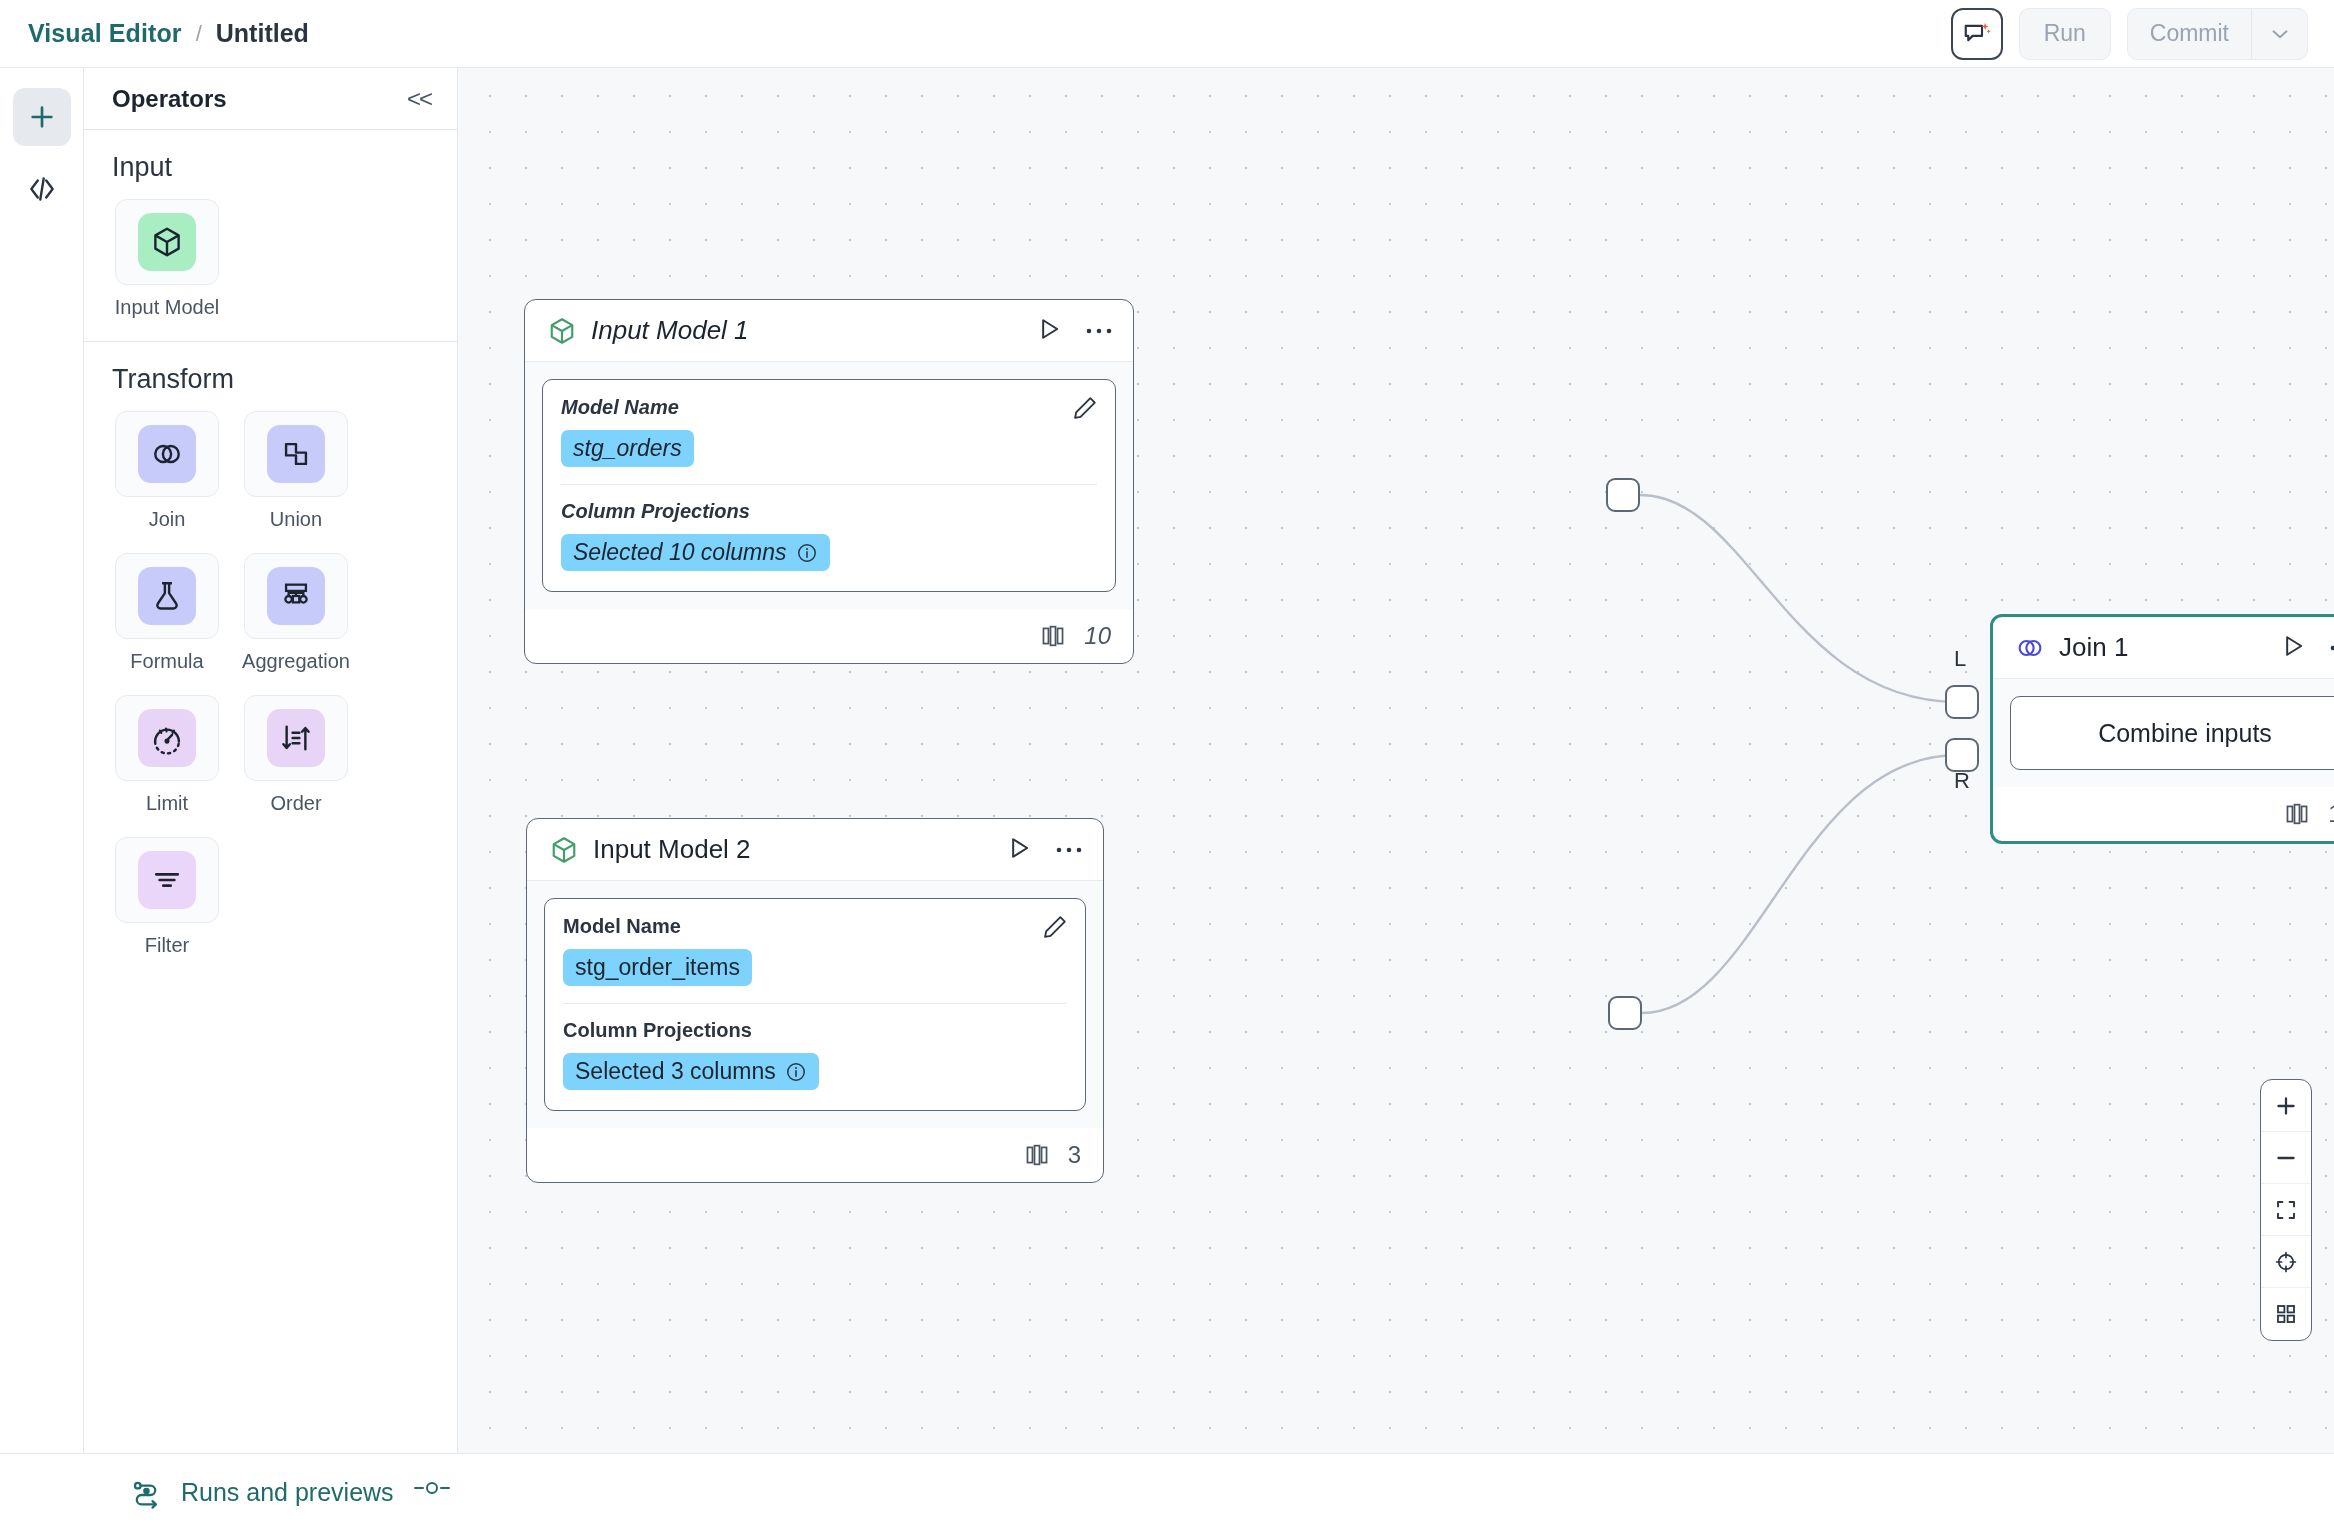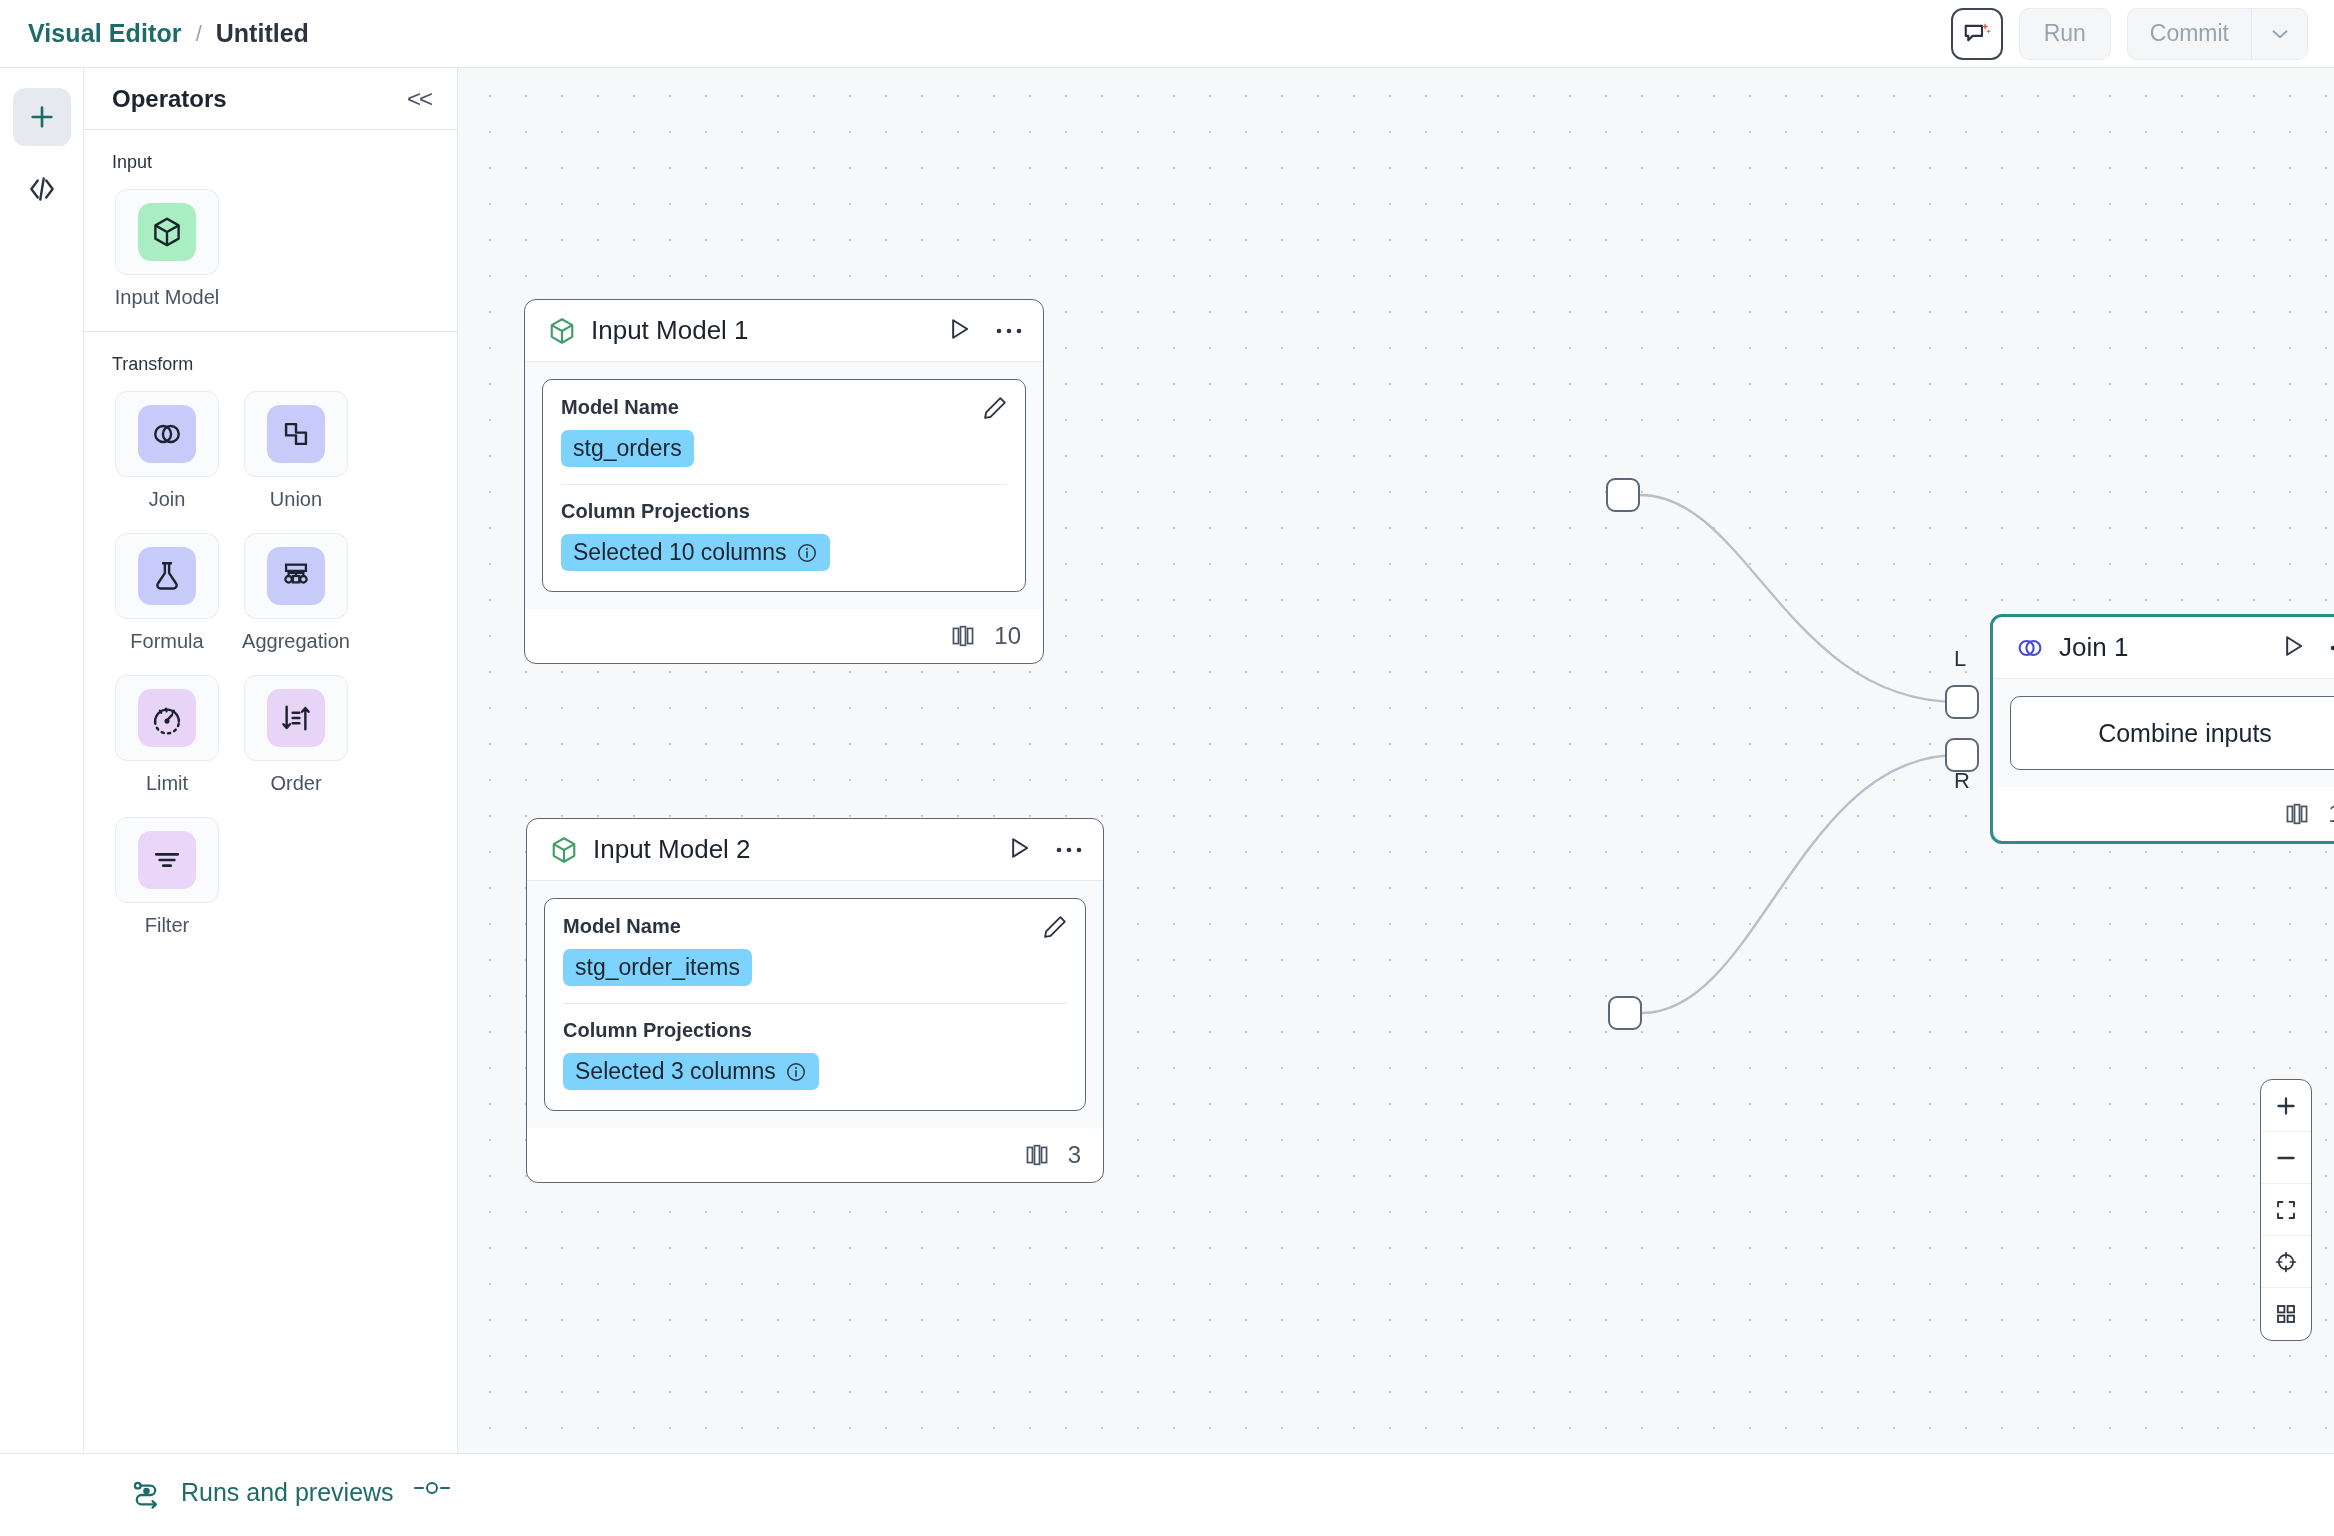--- a/index.html
+++ b/index.html
@@ -63,21 +63,21 @@
   }
   .panel-head {
     height: 62px; flex: 0 0 62px; display: flex; align-items: center;
     padding: 0 26px 0 28px; border-bottom: 1px solid #e4e8ed;
   }
   .panel-title { font-size: 24px; font-weight: 700; color: #1c2430; }
   .panel-collapse { margin-left: auto; font-size: 24px; color: #4a5563; letter-spacing: -2px; cursor: pointer; }
   .panel-body { overflow: hidden; }
   .section { padding: 22px 26px 22px 28px; border-bottom: 1px solid #e4e8ed; }
   .section:last-child { border-bottom: none; }
-  .section-title { font-size: 18px; color: #2b3440; margin-bottom: 16px; }
+  .section-title { font-size: 27px; color: #2b3440; margin-bottom: 16px; }
   .op-grid { display: grid; grid-template-columns: repeat(2, 110px); gap: 22px 19px; }
   .op-cell { display: flex; flex-direction: column; align-items: center; width: 110px; cursor: pointer; }
   .op-tile {
     width: 104px; height: 86px; border: 1px solid #e8ebef; border-radius: 12px;
     background: #fafbfc; display: flex; align-items: center; justify-content: center;
   }
   .op-ico { width: 58px; height: 58px; border-radius: 13px; display: flex; align-items: center; justify-content: center; }
   .op-label { margin-top: 11px; font-size: 20px; color: #4a5563; text-align: center; white-space: nowrap; }
 
   
@@ -299,21 +299,21 @@
       </div>
     </div>
 
     <div class="canvas">
 
       <svg class="edges" width="1876" height="1385">
         <path d="M1182,427 C1290,427 1330,634 1500,634" stroke="#b9bfc8" stroke-width="2.4" fill="none"></path>
         <path d="M1184,945 C1300,945 1340,687 1500,687" stroke="#b9bfc8" stroke-width="2.4" fill="none"></path>
       </svg>
 
-      <div class="node" style="left:66px; top:231px; width:520px;">
+      <div class="node" style="left:66px; top:231px; width:610px;font-style:italic;">
         <div class="node-head">
           <span class="node-ico">
             <svg width="30" height="30" viewBox="0 0 24 24" fill="none">
               <path d="M12 2.6l8.2 4.7v9.4L12 21.4 3.8 16.7V7.3z" stroke="#3f9e6a" stroke-width="1.7" stroke-linejoin="round"></path>
               <path d="M3.8 7.3L12 12l8.2-4.7M12 12v9.4" stroke="#3f9e6a" stroke-width="1.7" stroke-linejoin="round"></path>
             </svg>
           </span>
           <span class="node-title">Input Model 1</span>
           <span class="node-head-actions">
             <span>

